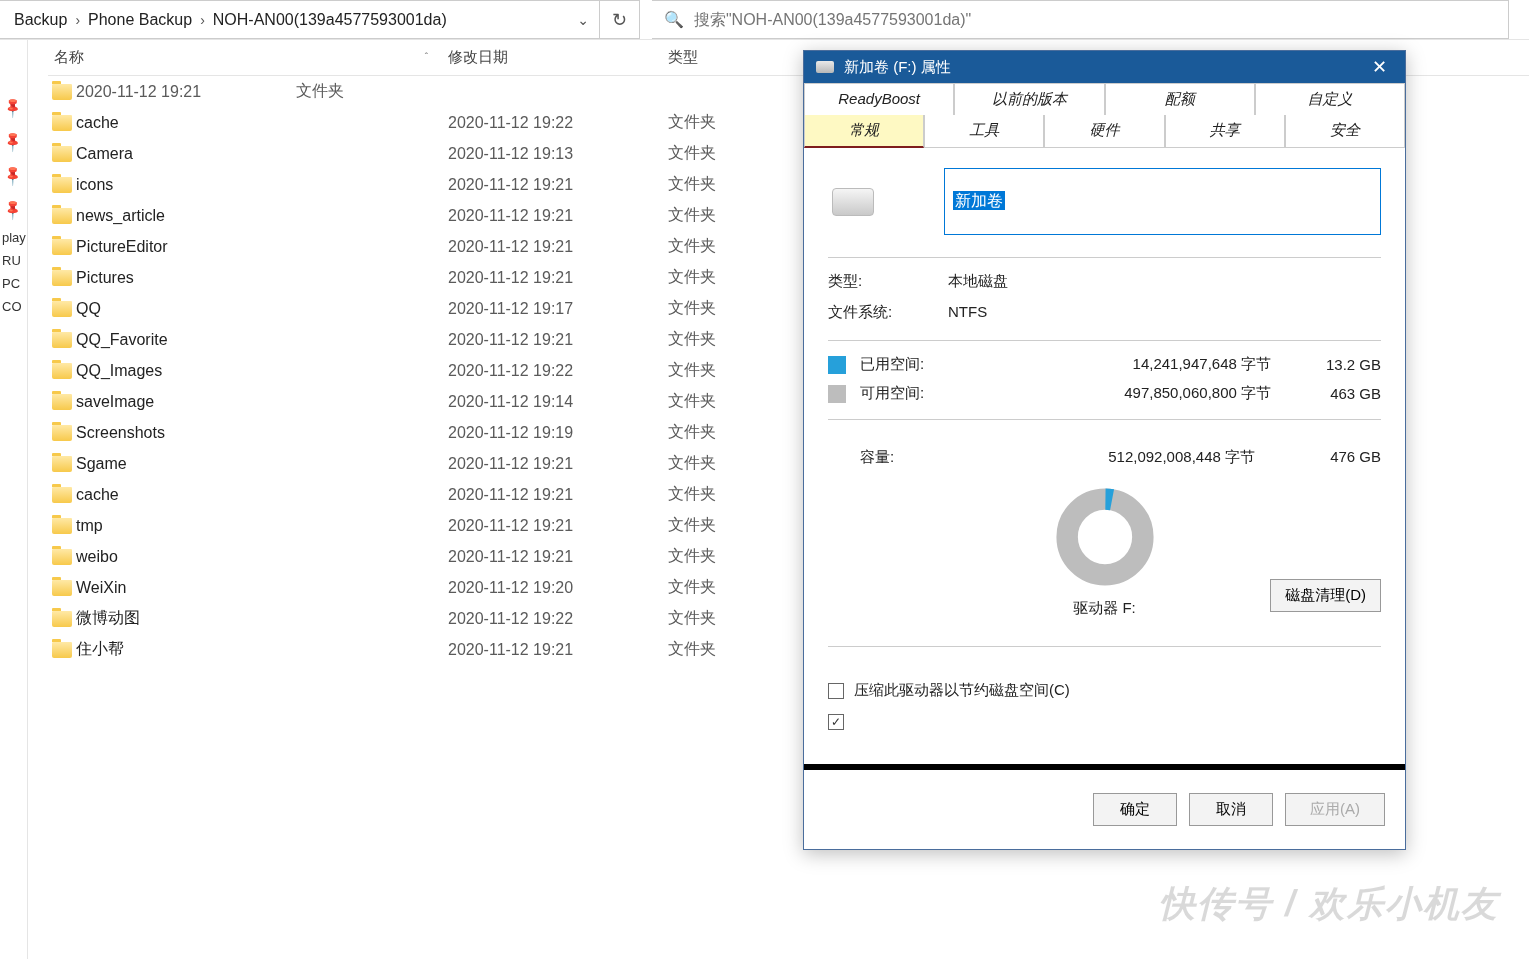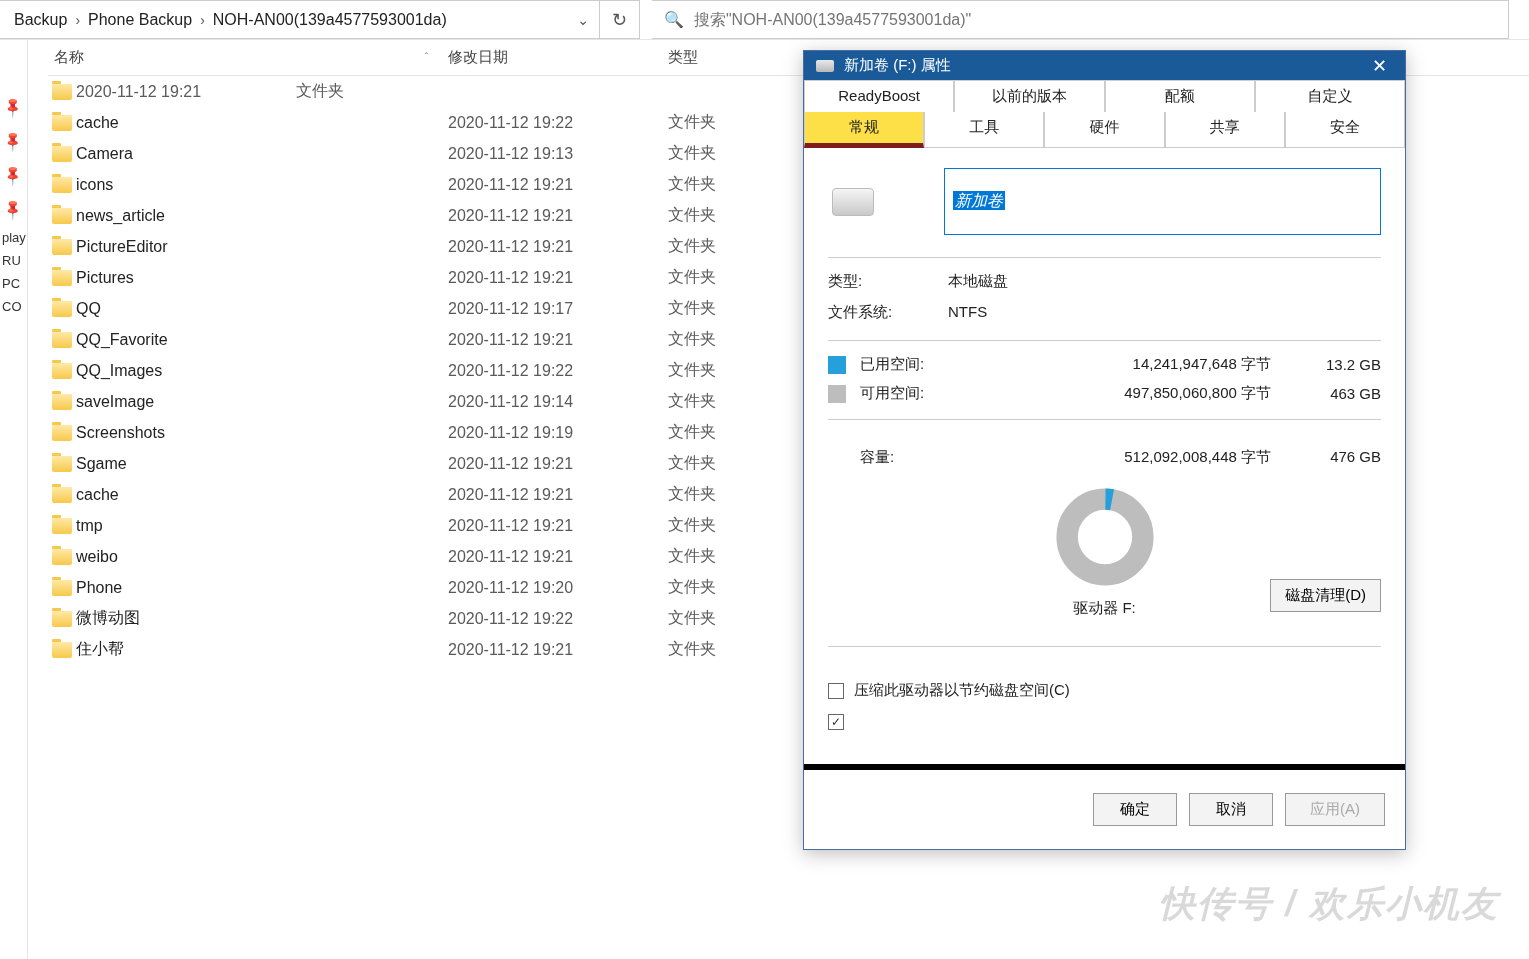--- a/index.html
+++ b/index.html
@@ -37,48 +37,48 @@
 .date-cell { width: 220px; color:#5a5a5a; }
 .type-cell { width: 120px; color:#5a5a5a; }
 
 
 .prop-dialog { position:absolute; left: 803px; top: 50px; width: 603px; height: 800px; background:#fff; border:1px solid #4a6d9c; box-shadow: 0 4px 18px rgba(0,0,0,.25); display:flex; flex-direction:column; }
 .prop-title { height:34px; background:#1a5a99; color:#fff; display:flex; align-items:center; padding:0 12px; font-size:15px; }
 .prop-title .drive-ic { width:18px; height:12px; background:linear-gradient(#e9e9e9,#b8b8b8); border-radius:2px; margin-right:10px; }
 .prop-title .close { margin-left:auto; font-size:18px; font-weight:200; padding:0 6px; cursor:pointer; }
 
 .tabs { position:relative; }
-.tab-row { display:flex; }
+.tab-row { display:flex;font-style:italic; }
 .tab { flex:1; text-align:center; padding:6px 0; font-size:15px; border:1px solid #ccc; background:#fff; cursor:default; border-bottom:1px solid #ccc; }
 .tab-row.top .tab { border-bottom:none; }
-.tab.active { background:#fde047; border-bottom:5px solid #7f1d1d; position:relative; z-index:2; }
+.tab.active { background:#fef9c3; border-bottom:2px solid #7f1d1d; position:relative; z-index:2; }
 .tab-row.bottom .tab { border-top:none; }
 .tab-row.bottom { border-top:none; }
 
 .prop-body { padding: 20px 24px; flex:1; display:flex; flex-direction:column; }
 .body-row { display:flex; align-items:center; margin-bottom:16px; }
 .drive-big-ic { width:42px; height:28px; background:linear-gradient(#f5f5f5,#c9c9c9); border-radius:4px; border:1px solid #bbb; margin-right:70px; margin-left:4px; }
-.name-input { flex:1; border:1px solid #0078d7; padding:22px 8px; font-size:16px; color:#fff;font-style:italic; }
+.name-input { flex:1; border:1px solid #0078d7; padding:22px 8px; font-size:16px; color:#fff; }
 .name-input::selection { background:#0078d7; color:#fff; }
 .sel-span { background:#0078d7; color:#fff; padding:1px 2px; }
 
 .hr { border:none; border-top:1px solid #ccc; margin: 6px 0 14px; }
 .info-line { display:flex; font-size:15px; margin-bottom:12px; }
 .info-label { width:120px; color:#222; }
 .info-val { color:#222; }
 
 .space-row { display:flex; align-items:center; font-size:15px; margin-bottom:10px; }
 .swatch { width:18px; height:18px; margin-right:14px; }
 .sw-used { background:#26a0da; }
 .sw-free { background:#bdbdbd; }
 .space-label { width:110px; }
 .space-bytes { margin-left:auto; margin-right:40px; }
 .space-gb { width:70px; text-align:right; }
 
-.cap-row { display:flex; font-size:15px; margin: 14px 0; }
+.cap-row { display:flex; font-size:15px; margin: 14px 0; gap: 16px; }
 .cap-row .space-label { margin-left:32px; }
 
 .donut-wrap { display:flex; flex-direction:column; align-items:center; margin-top:6px; position:relative; }
 svg.donut { width:100px; height:100px; }
 .drive-letter { margin-top:12px; font-size:15px; }
 .cleanup-btn { position:absolute; right:0; top:92px; border:1px solid #999; background:#f3f3f3; padding:6px 14px; font-size:15px; cursor:pointer; }
 
 .checks { margin-top:auto; padding-top:20px; font-size:15px; }
 .chk { display:flex; align-items:center; margin-bottom:14px; }
 .chkbox { width:16px; height:16px; border:1px solid #666; margin-right:10px; display:flex; align-items:center; justify-content:center; font-size:12px; color:#333; }
@@ -257,21 +257,21 @@
             <span class="folder-icon"></span>
           </span>
           <span class="name-cell">weibo</span>
           <span class="date-cell">2020-11-12 19:21</span>
           <span class="type-cell">文件夹</span>
         </div>
         <div class="file-row">
           <span class="icon-cell">
             <span class="folder-icon"></span>
           </span>
-          <span class="name-cell">Phone</span>
+          <span class="name-cell">WeiXin</span>
           <span class="date-cell">2020-11-12 19:20</span>
           <span class="type-cell">文件夹</span>
         </div>
         <div class="file-row">
           <span class="icon-cell">
             <span class="folder-icon"></span>
           </span>
           <span class="name-cell">微博动图</span>
           <span class="date-cell">2020-11-12 19:22</span>
           <span class="type-cell">文件夹</span>

